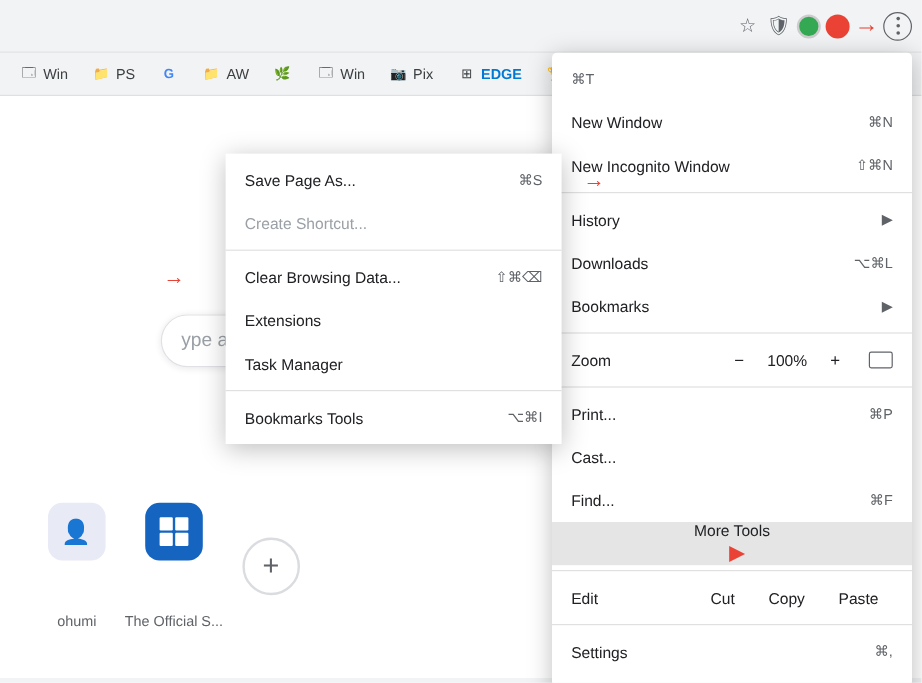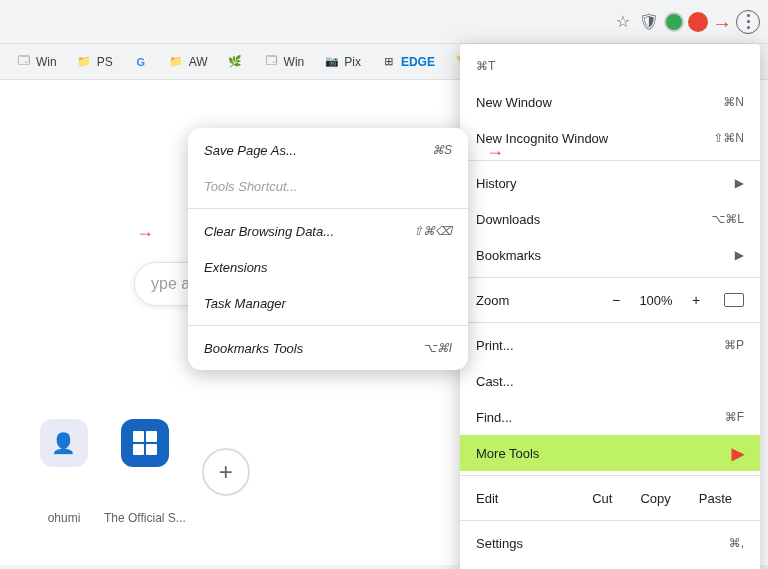--- a/index.html
+++ b/index.html
@@ -140,21 +140,22 @@
       align-items: center;
       padding: 0 16px;
       height: 36px;
       cursor: pointer;
       font-size: 13px;
       color: #202124;
       position: relative;
     }
 
     .menu-item.highlighted {
-      background: #bef264;
+      background: #e5e5e5;
+      flex-direction: column;
     }
 
     .menu-item-label {
       flex: 1;
     }
 
     .menu-item-shortcut {
       color: #5f6368;
       font-size: 12px;
     }
@@ -247,25 +248,24 @@
       border-radius: 4px;
     }
 
     
     .sub-menu {
       position: absolute;
       top: 128px;
       right: 300px;
       width: 280px;
       background: white;
-      border-radius: 13px;
+      border-radius: 0;
       box-shadow: 0 4px 20px rgba(0,0,0,0.25);
       z-index: 101;
       padding: 4px 0;
-      font-style: italic;
     }
 
     .sub-menu .menu-item {
       height: 36px;
     }
 
     
     .toolbar-right {
       display: flex;
       align-items: center;
@@ -451,21 +451,21 @@
 </div>
 
 <div class="sub-menu">
   <div class="menu-item">
     <span class="menu-item-label">Save Page As...</span>
     <span class="menu-item-shortcut">⌘S</span>
 
     <span style="position:absolute;right:-36px;color:#EA4335;font-size:18px;font-weight:bold;">→</span>
   </div>
   <div class="menu-item" style="color:#9aa0a6;">
-    <span class="menu-item-label">Tools Shortcut...</span>
+    <span class="menu-item-label">Create Shortcut...</span>
   </div>
   <div class="menu-divider"></div>
   <div class="menu-item">
 
     <span style="position:absolute;left:-52px;color:#EA4335;font-size:18px;font-weight:bold;">→</span>
     <span class="menu-item-label">Clear Browsing Data...</span>
     <span class="menu-item-shortcut">⇧⌘⌫</span>
   </div>
   <div class="menu-item">
     <span class="menu-item-label">Extensions</span>

